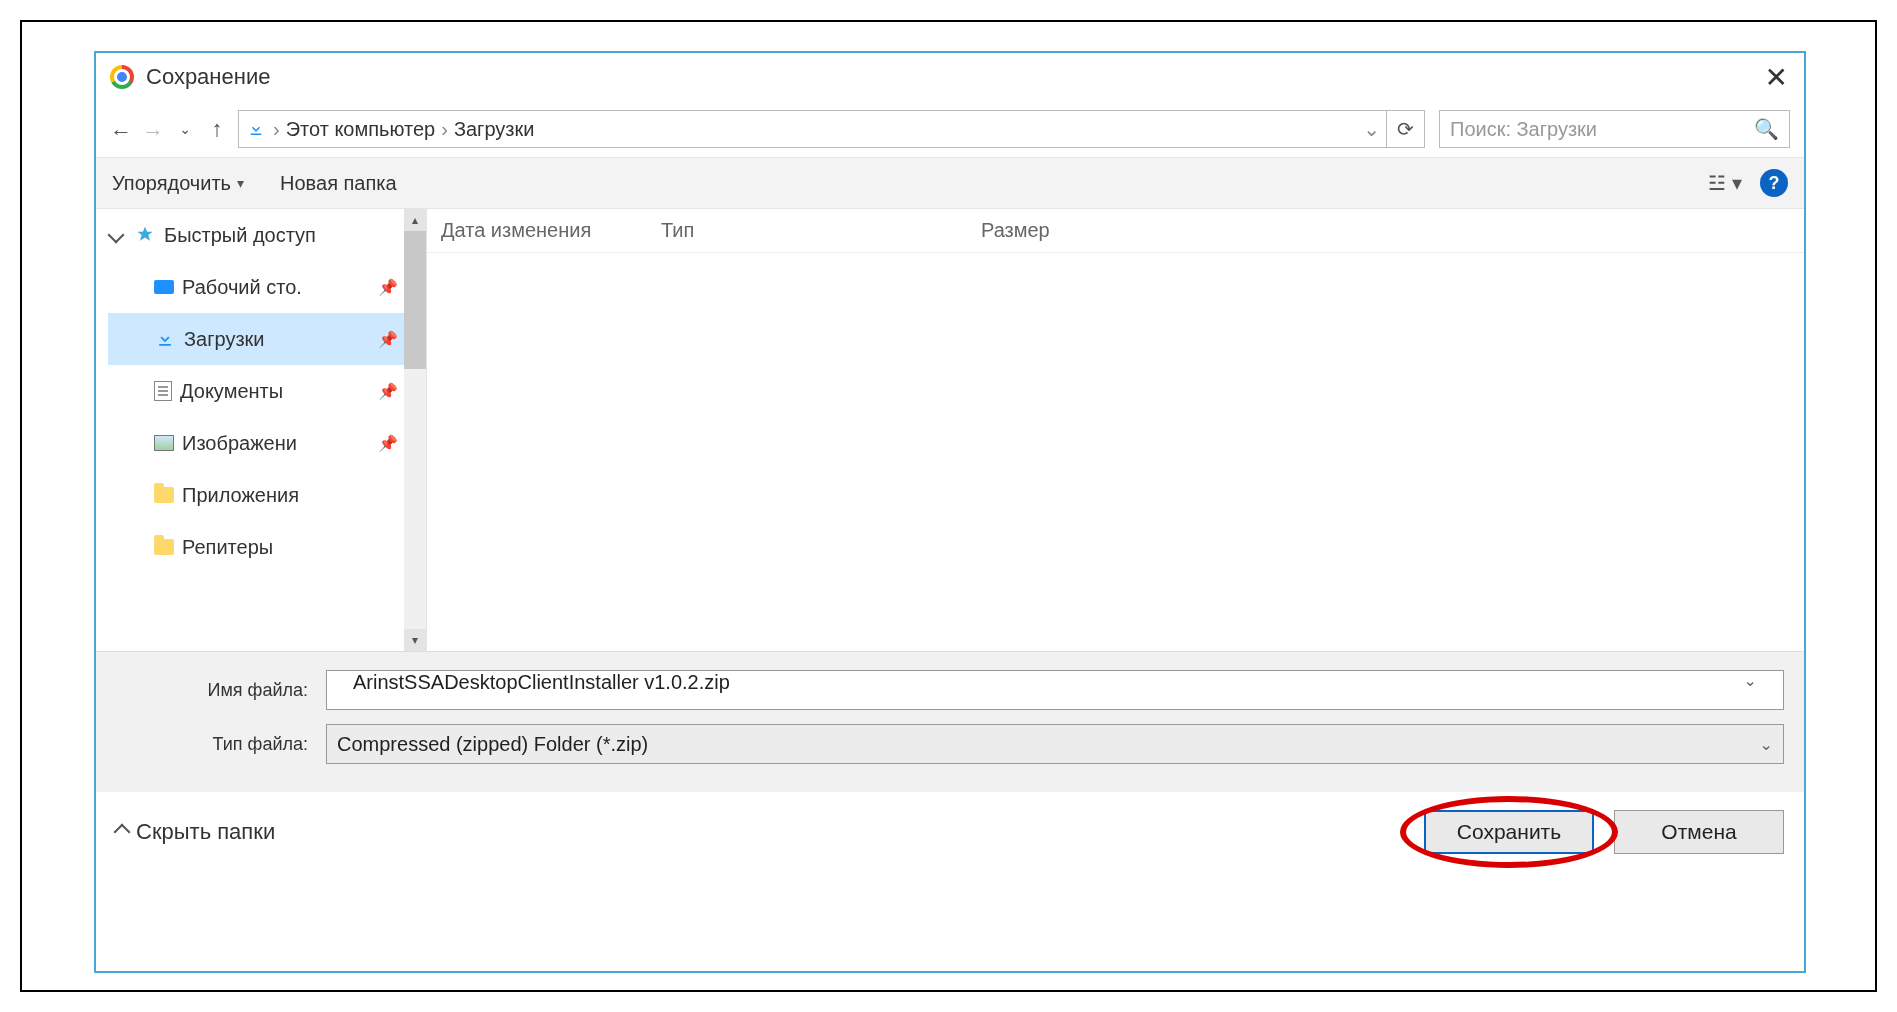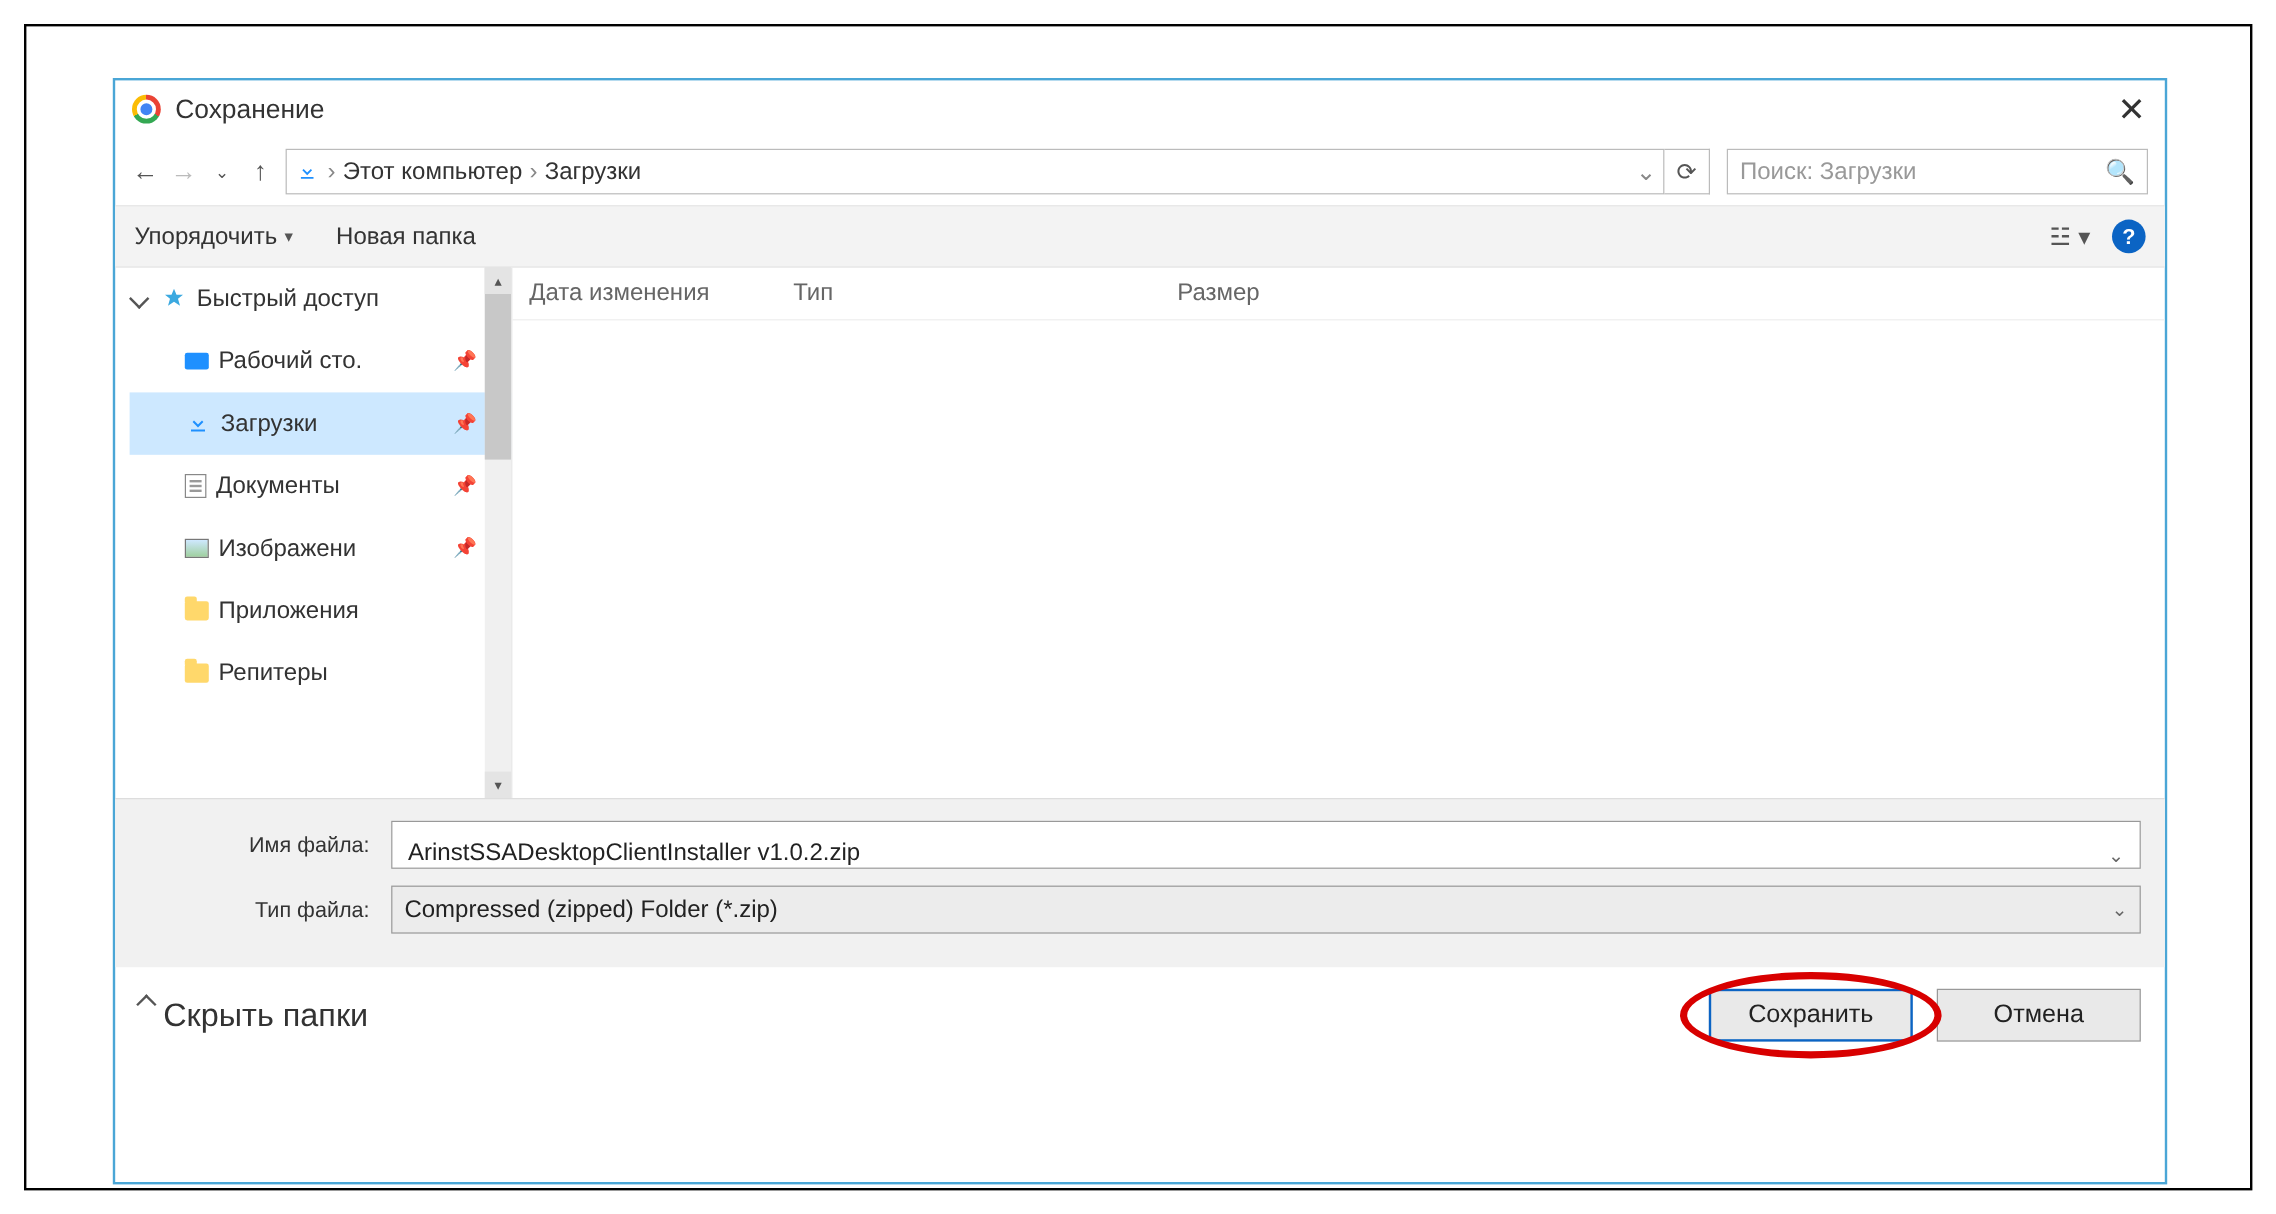--- a/index.html
+++ b/index.html
@@ -1,18 +1,18 @@
 <!DOCTYPE html>
 <html><head>
 <meta charset="utf-8">
 <style>
 * { box-sizing: border-box; margin: 0; padding: 0; font-family: "Segoe UI", Tahoma, sans-serif; }
 body { background: #fff; width: 1897px; height: 1012px; position: relative; }
 .outer-frame { position: absolute; left: 20px; top: 20px; width: 1857px; height: 972px; border: 2px solid #000; background: #fff; }
-.dialog { position: absolute; left: 72px; top: 43px; width: 1712px; height: 922px; border: 2px solid #4aa6d6; background: #fff; }
+.dialog { position: absolute; left: 72px; top: 29px; width: 1712px; height: 922px; border: 2px solid #4aa6d6; background: #fff; }
 .titlebar { height: 48px; display: flex; align-items: center; padding: 0 8px 0 14px; }
 .chrome-icon { width: 24px; height: 24px; border-radius: 50%; background: conic-gradient(#ea4335 0 120deg,#34a853 120deg 240deg,#fbbc05 240deg 360deg); position: relative; margin-right: 12px; }
 .chrome-icon::after { content:""; position:absolute; left:50%; top:50%; width:10px; height:10px; background:#4285f4; border:3px solid #fff; border-radius:50%; transform:translate(-50%,-50%); }
 .title-text { font-size: 22px; color:#333; flex:1; }
 .close-x { font-size: 28px; color:#333; padding: 0 8px; cursor:pointer; }
 .navbar { height: 56px; display:flex; align-items:center; padding: 0 14px; }
 .nav-arrows { display:flex; align-items:center; gap:10px; margin-right:10px; }
 .nav-btn { width:22px; text-align:center; font-size:22px; color:#555; cursor:pointer; }
 .nav-btn.disabled { color:#bbb; }
 .breadcrumb { flex:1; height:38px; border:1px solid #bbb; background:#fff; display:flex; align-items:center; padding:0 6px; font-size:20px; color:#333; }
@@ -53,25 +53,25 @@
 .list-header { height:44px; display:flex; align-items:center; font-size:20px; color:#666; border-bottom:1px solid #eee; }
 .col { padding:0 14px; }
 .col1 { width: 560px; display:flex; align-items:center; }
 .sortu { margin-left: 160px; font-size:14px; color:#999; }
 .col2 { width: 220px; }
 .col3 { width: 320px; }
 .col4 { flex:1; }
 .bottom { background:#f1f1f1; padding: 18px 20px 14px 20px; border-top:1px solid #ddd; }
 .field-row { display:flex; align-items:center; margin-bottom:14px; }
 .field-label { width: 210px; text-align:right; font-size:18px; color:#333; padding-right:18px; }
-.text-input { flex:1; height:40px; border:1px solid #999; background:#fff; padding:0 13px; font-size:20px; color:#222; display:flex; align-items:flex-end; }
+.text-input { flex:1; height:40px; border:1px solid #999; background:#fff; padding:0 26px; font-size:20px; color:#222; display:flex; align-items:flex-start; }
 .combo { flex:1; height:40px; border:1px solid #999; background:#ececec; padding:0 10px; font-size:20px; color:#222; display:flex; align-items:center; }
 .combo-chev, .input-chev { margin-left:auto; color:#666; font-size:16px; }
 .footer { height:80px; display:flex; align-items:center; padding:0 20px; }
-.hide-folders { display:flex; align-items:flex-start; gap:8px; font-size:27px; color:#333; cursor:pointer; }
+.hide-folders { display:flex; align-items:center; gap:8px; font-size:22px; color:#333; cursor:pointer; }
 .hide-folders .up { display:inline-block; width:12px; height:12px; border-left:2px solid #555; border-top:2px solid #555; transform:rotate(45deg); }
 .buttons { margin-left:auto; display:flex; gap:20px; align-items:center; position:relative; }
 .btn { width:170px; height:44px; border:1px solid #999; background:#e9e9e9; font-size:21px; color:#222; display:flex; align-items:center; justify-content:center; cursor:pointer; }
 .btn.primary { border:2px solid #0b64c4; background:#e9e9e9; }
 .red-ring { position:absolute; left:-24px; top:-14px; width:218px; height:72px; border:6px solid #d80000; border-radius:50%/50%; pointer-events:none; }
 </style>
 </head>
 <body>
 
 <div class="outer-frame">

